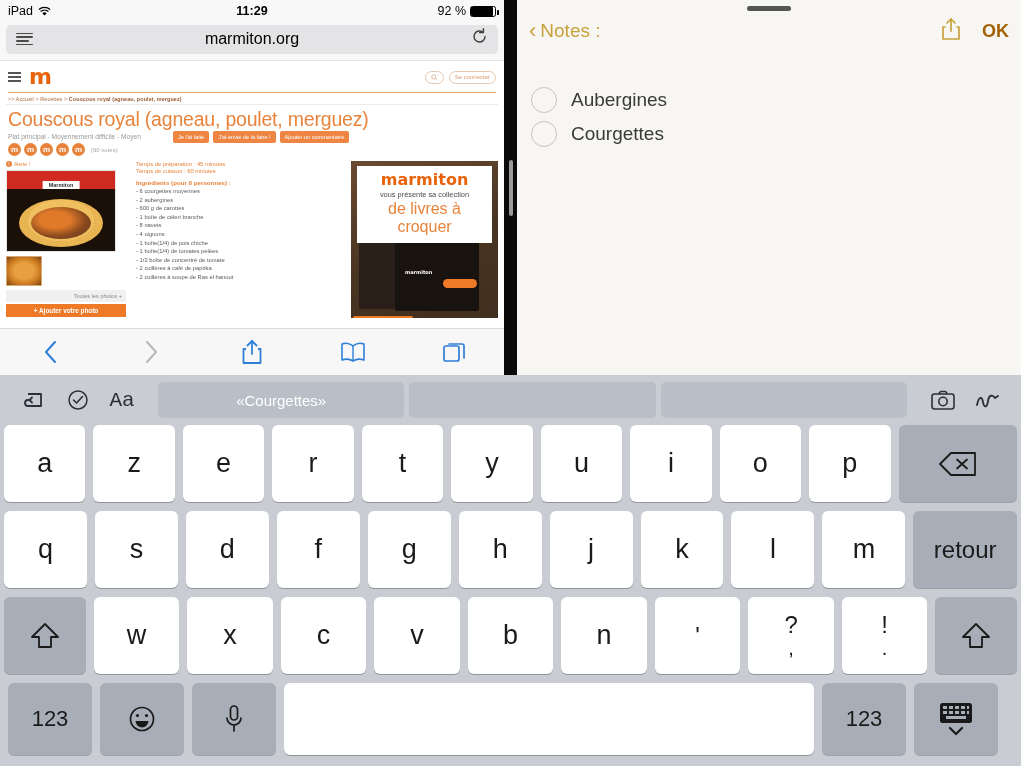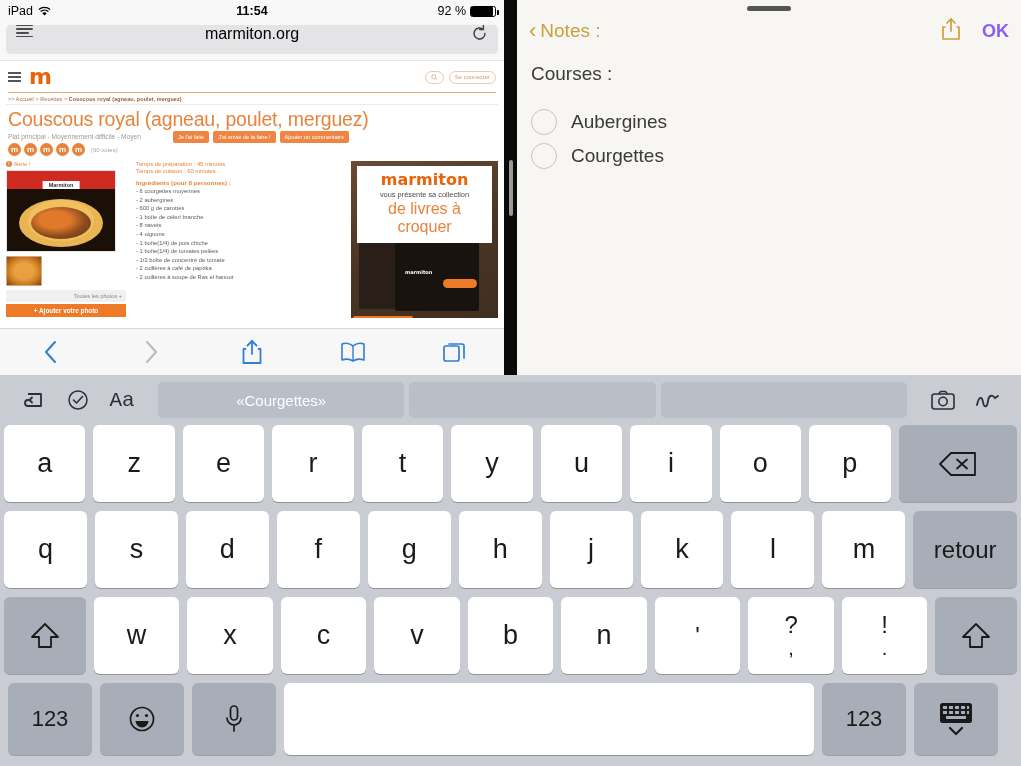--- a/index.html
+++ b/index.html
@@ -25,21 +25,21 @@
   .sb-center { position:absolute; left:0; right:0; text-align:center; font-weight:bold; font-size:12.5px; pointer-events:none;}
   .sb-right { margin-left:auto; display:flex; align-items:center; gap:4px; font-size:12.5px; z-index:2;}
   .wifi { display:inline-block; width:13px; height:11px; }
   .battery { width:26px; height:11px; border:1.3px solid #000; border-radius:2.5px; position:relative; display:inline-block;}
   .battery::after{content:"";position:absolute;right:-4px;top:3px;width:2.5px;height:5px;background:#000;border-radius:0 1px 1px 0;}
   .battery i{display:block;height:100%;background:#000;border-radius:1px;width:92%;}
 
   .urlbar { height: 38px; background:#f8f8f8; display:flex; align-items:center; padding:0 6px 4px;}
   .urlfield {
     flex:1; height:29px; background:#e4e4e6; border-radius:5px;
-    display:flex; padding:0 10px; position:relative;
+    display:flex; align-items:center; padding:0 10px; position:relative;
   }
   .hamb { width:17px; height:13px; display:flex; flex-direction:column; justify-content:space-between;}
   .hamb span{display:block;height:1.6px;background:#4c4c4c;border-radius:1px;}
   .hamb span:nth-child(1){width:17px;} .hamb span:nth-child(2){width:17px;}
   .hamb span:nth-child(3){width:13px;} .hamb span:nth-child(4){width:17px;}
   .urltext{position:absolute;left:0;right:0;text-align:center;font-size:16px;color:#000;}
   .reload{margin-left:auto;font-size:18px;color:#3c3c3c;z-index:2;}
 
   
   .web { position:relative; height:258px; background:#fff; overflow:hidden; border-top:1px solid #e3e3e3;}
@@ -110,21 +110,21 @@
   .divider{width:13px;height:375px;background:#0a0a0a;display:flex;align-items:center;justify-content:center;}
   .div-handle{width:4px;height:56px;background:#9a9a9a;border-radius:2px;}
 
   
   .notes{position:relative;width:504px;height:375px;background:#f7f6f2;}
   .notes-grab{width:44px;height:5px;background:#555;border-radius:3px;margin:6px auto 0;}
   .notes-bar{display:flex;align-items:center;padding:6px 12px 0;height:34px;}
   .notes-back{display:flex;align-items:center;gap:4px;color:#c8a13c;font-size:19px;}
   .chev{font-size:22px;line-height:1;color:#c8a13c;}
   .notes-right{margin-left:auto;display:flex;align-items:center;gap:20px;}
-  .notes-ok{color:#8b5cf6;font-size:18px;font-weight:bold;}
+  .notes-ok{color:#a16207;font-size:18px;font-weight:bold;}
   .notes-body{padding:18px 14px 0;}
   .notes-h{font-size:19px;color:#3a3a3a;}
   .check-list{margin-top:24px;display:flex;flex-direction:column;gap:8px;}
   .check-row{display:flex;align-items:center;gap:14px;}
   .circle{width:26px;height:26px;border-radius:50%;border:1.4px solid #c4c4c0;background:transparent;}
   .check-lbl{font-size:19px;color:#3a3a3a;}
 
   
   .kb{position:absolute;top:375px;left:0;width:1021px;height:391px;background:#c9cdd3;}
   .kb-top{height:50px;display:flex;align-items:center;padding:0 12px;gap:0;}
@@ -168,21 +168,21 @@
         <div class="sb-left">
           <span>iPad</span>
           <span class="wifi">
             <svg width="13" height="11" viewBox="0 0 13 11">
               <path d="M6.5 9.6 L4.3 7.2 a3.2 3.2 0 0 1 4.4 0 Z" fill="#000"></path>
               <path d="M2.6 5.6 a5.8 5.8 0 0 1 7.8 0" stroke="#000" stroke-width="1.3" fill="none"></path>
               <path d="M0.9 3.5 a8.5 8.5 0 0 1 11.2 0" stroke="#000" stroke-width="1.3" fill="none"></path>
             </svg>
           </span>
         </div>
-        <div class="sb-center">11:54</div>
+        <div class="sb-center">11:29</div>
         <div class="sb-right">
           <span>92 %</span>
           <span class="battery">
               <i></i>
             </span>
         </div>
       </div>
 
       <div class="urlbar">
         <div class="urlfield">
@@ -350,21 +350,20 @@
             <svg width="22" height="26" viewBox="0 0 22 26">
               <path d="M11 3 L11 15" stroke="#c8a13c" stroke-width="1.7" stroke-linecap="round"></path>
               <path d="M7 7 L11 3 L15 7" stroke="#c8a13c" stroke-width="1.7" fill="none" stroke-linecap="round" stroke-linejoin="round"></path>
               <path d="M5.5 11 L3 11 L3 23 L19 23 L19 11 L16.5 11" stroke="#c8a13c" stroke-width="1.7" fill="none" stroke-linejoin="round"></path>
             </svg>
           </span>
           <span class="notes-ok">OK</span>
         </span>
       </div>
       <div class="notes-body">
-        <div class="notes-h">Courses :</div>
         <div class="check-list">
           <div class="check-row">
             <span class="circle"></span>
             <span class="check-lbl">Aubergines</span>
           </div>
           <div class="check-row">
             <span class="circle"></span>
             <span class="check-lbl">Courgettes</span>
           </div>
         </div>

